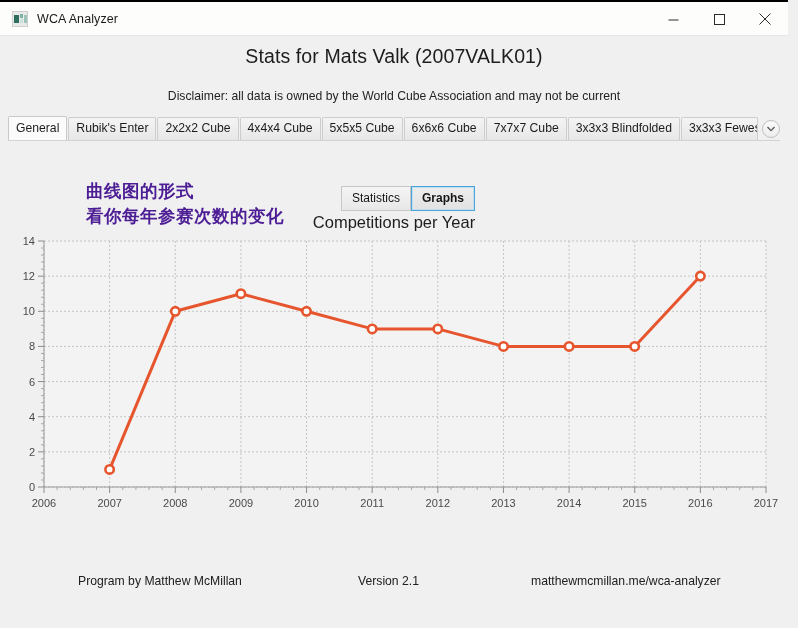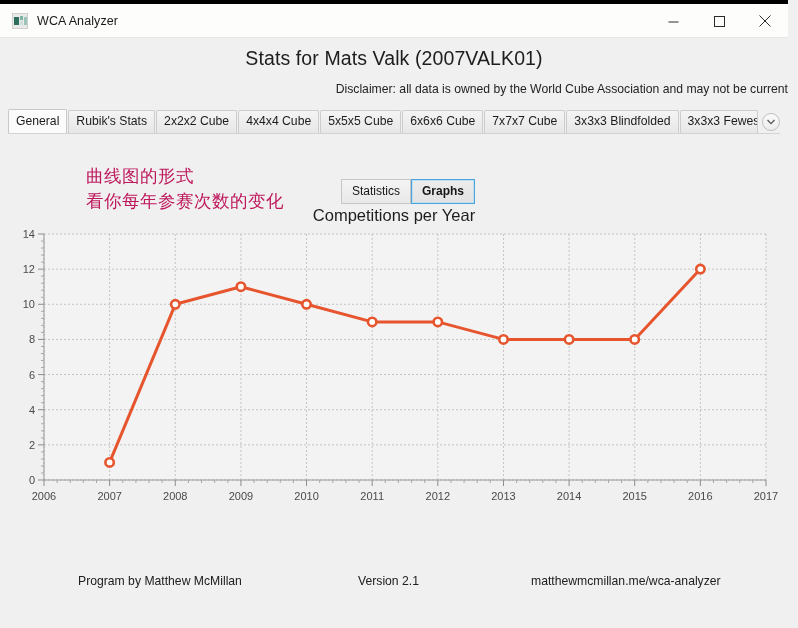--- a/index.html
+++ b/index.html
@@ -8,21 +8,21 @@
     width: 798px; height: 628px;
     overflow: hidden;
     background: #f0f0f0;
     font-family: "Liberation Sans", sans-serif;
   }
 
   #app {
     position: relative;
     width: 788px; height: 628px;
     background: #f0f0f0;
-    border-top: 4px solid #000000;
+    border-top: 2px solid #000000;
     overflow: hidden;
   }
 
   
   .titlebar {
     position: relative;
     height: 34px;
     background: #fdfdfb;
     display: flex;
     align-items: center;
@@ -72,22 +72,21 @@
   .page-title {
     font-size: 19.5px;
     color: #1d1d1d;
     font-weight: normal;
     margin: 0;
     letter-spacing: 0.1px;
   }
   .disclaimer {
     font-size: 12.2px;
     color: #232323;
-    margin-top: 12px;
-    text-align: right;
+    margin-top: 21px;
   }
   .wcaid-btn-wrap { margin-top: 11px; }
   .wcaid-btn {
     font-family: "Liberation Sans", sans-serif;
     font-size: 12.4px;
     color: #111;
     background: linear-gradient(#f5f5f5, #e9e9e9);
     border: 1px solid #c6c6c6;
     border-radius: 1px;
     padding: 5px 13px 6px 13px;
@@ -183,24 +182,24 @@
     text-align: center;
     font-size: 16.5px;
     color: #1d1d1d;
     z-index: 2;
   }
 
   
   .annotation {
     position: absolute;
     left: 78px;
-    top: 30px;
+    top: 38px;
     z-index: 9;
-    color: #be185d;
-    font-weight: normal;
+    color: #4c1d95;
+    font-weight: bold;
     font-size: 17.5px;
     line-height: 25px;
     letter-spacing: 0.5px;
     white-space: nowrap;
     pointer-events: none;
   }
 
   
   .chart-area {
     position: absolute;
@@ -258,21 +257,21 @@
   </div>
 
   <div class="header">
     <h1 class="page-title">Stats for Mats Valk (2007VALK01)</h1>
     <div class="disclaimer">Disclaimer: all data is owned by the World Cube Association and may not be current</div>
   </div>
 
   <div class="tabbar-wrap">
     <div class="tabbar">
       <div class="tab active">General</div>
-      <div class="tab">Rubik's Stats</div>
+      <div class="tab">Rubik's Enter</div>
       <div class="tab">2x2x2 Cube</div>
       <div class="tab">4x4x4 Cube</div>
       <div class="tab">5x5x5 Cube</div>
       <div class="tab">6x6x6 Cube</div>
       <div class="tab">7x7x7 Cube</div>
       <div class="tab">3x3x3 Blindfolded</div>
       <div class="tab clipped">3x3x3 Fewest M</div>
       <div class="tab-more">
         <svg width="8" height="6" viewBox="0 0 8 6">
           <path d="M0.5 1 L4 4.6 L7.5 1" fill="none" stroke="#555" stroke-width="1.3"></path>

